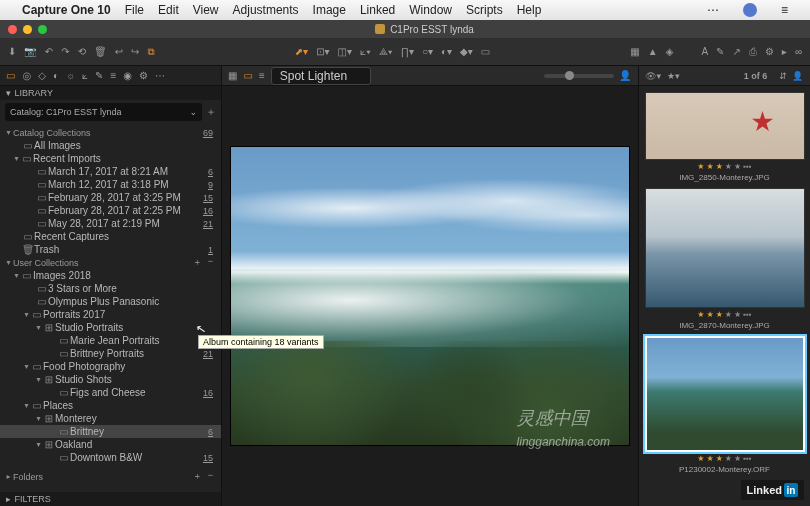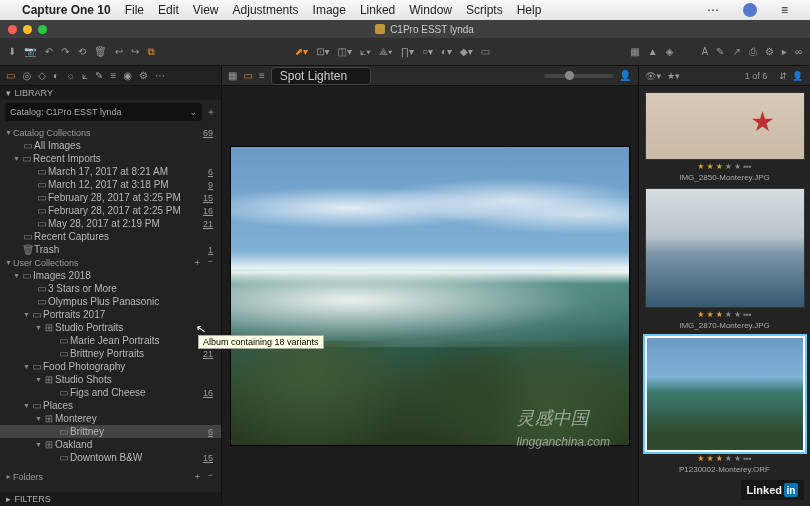--- a/index.html
+++ b/index.html
@@ -37,21 +37,21 @@
 .center { flex:1; background:#1c1c1c; display:flex; flex-direction:column; }
 .center-bar { height:20px; background:#2a2a2a; border-bottom:1px solid #111; display:flex; align-items:center; padding:0 6px; gap:6px;}
 .center-bar .drop { background:#171717; color:#ccc; padding:1px 8px; border-radius:3px; font-size:12px; min-width:100px; border:1px solid #444;}
 .viewer { flex:1; display:flex; align-items:center; justify-content:center; padding:12px 6px; }
 .main-img { width:400px; height:300px; background:linear-gradient(180deg,#6a9bc8 0%,#7fb1d5 35%,#fff 42%,#3b7a6f 46%,#2a6058 60%,#304a2f 80%,#27381f 100%); position:relative; border:1px solid #000;}
 .main-img::before{content:"";position:absolute;left:0;right:0;top:41%;height:26%;background:radial-gradient(ellipse at 30% 40%,rgba(255,255,255,.9),rgba(150,190,185,.3) 60%,transparent);}
 .main-img::after{content:"";position:absolute;left:0;right:0;bottom:0;height:35%;background:radial-gradient(circle at 20% 30%,#3e5a34,transparent 30%),radial-gradient(circle at 60% 50%,#2e4527,transparent 25%),radial-gradient(circle at 80% 70%,#3a5530,transparent 30%);}
 .clouds{position:absolute;top:8%;left:0;right:0;height:25%;background:radial-gradient(ellipse at 30% 50%,rgba(255,255,255,.8),transparent 40%),radial-gradient(ellipse at 70% 40%,rgba(255,255,255,.7),transparent 35%),radial-gradient(ellipse at 90% 60%,rgba(255,255,255,.6),transparent 30%);}
 .right-panel { width:172px; background:#232323; border-left:1px solid #111; display:flex; flex-direction:column;}
 .rp-bar{height:20px;background:#2a2a2a;border-bottom:1px solid #111;display:flex;align-items:center;padding:0 6px;color:#999;gap:6px;font-size:9px;}
-.rp-bar .pg{margin-left:auto;margin-right:6px;}
+.rp-bar .pg{margin-left:auto;margin-right:6px;font-weight:bold;}
 .thumbs{flex:1;overflow:hidden;padding:6px;display:flex;flex-direction:column;gap:4px;}
 .thumb-wrap{display:flex;flex-direction:column;align-items:center;}
 .thumb{width:160px;border:1px solid #333;position:relative;}
 .thumb.sel{border:2px solid #fff;outline:2px solid #6cf;}
 .t1{height:68px;background:linear-gradient(180deg,#d8c9b8,#c9b9a6);}
 .t1::after{content:"";position:absolute;right:30px;top:18px;width:22px;height:22px;background:#c03030;clip-path:polygon(50% 0,61% 35%,98% 35%,68% 57%,79% 91%,50% 70%,21% 91%,32% 57%,2% 35%,39% 35%);}
 .t2{height:120px;background:linear-gradient(180deg,#d8dde0 0%,#b8c4cc 40%,#7a95a8 55%,#35586f 100%);}
 .t3{height:116px;background:linear-gradient(180deg,#6a9bc8 0%,#7fb1d5 35%,#3b7a6f 48%,#304a2f 85%);}
 .meta{display:flex;gap:2px;margin:2px 0;color:#888;font-size:8px;}
 .star{color:#888;}

